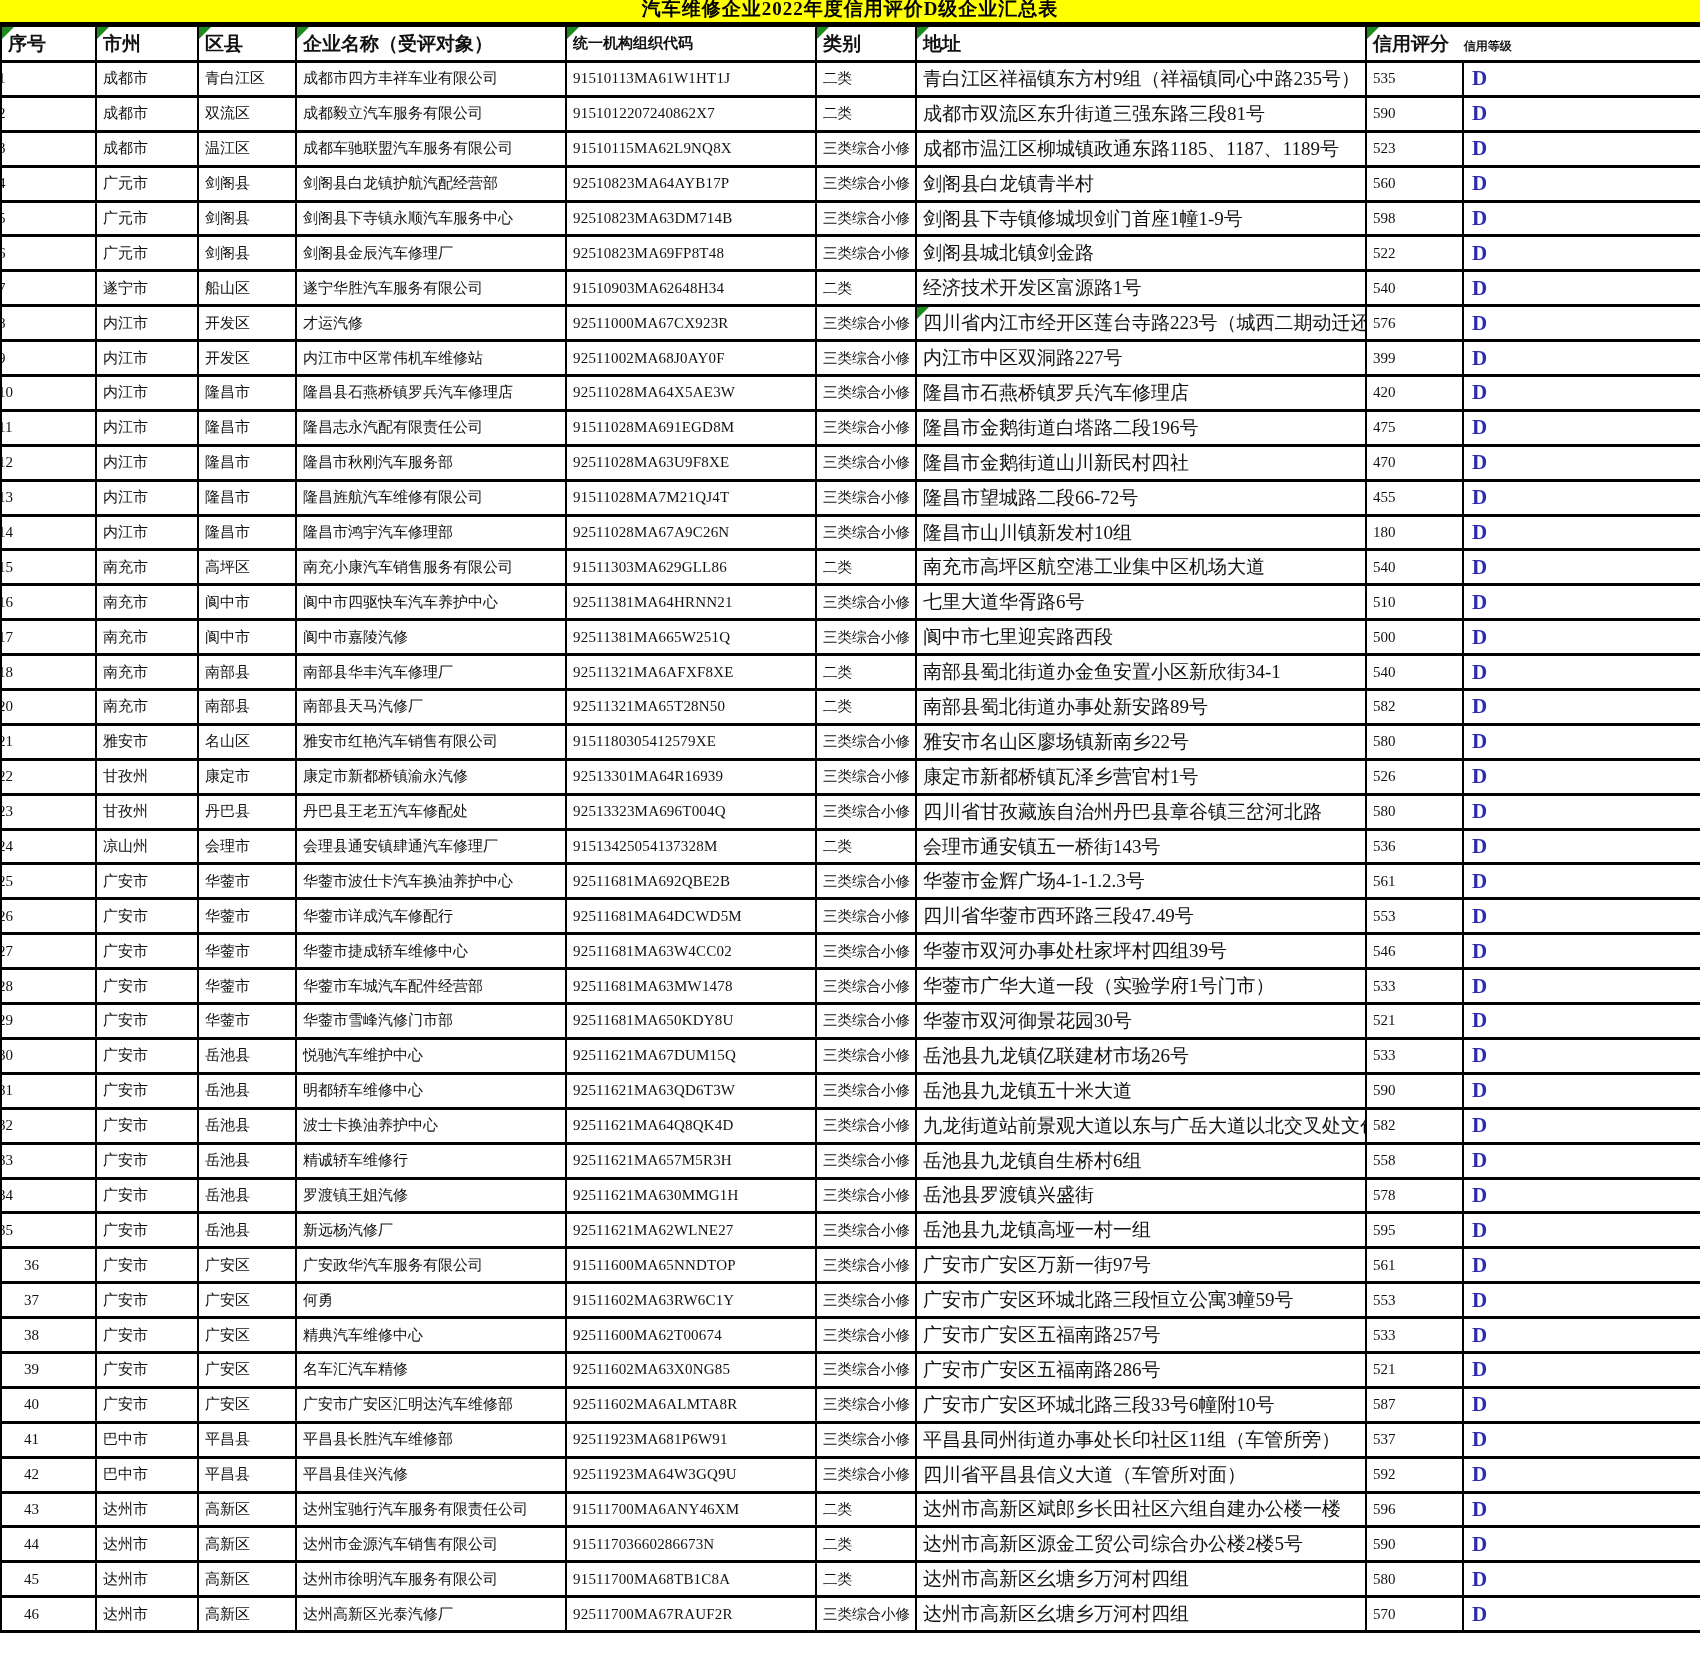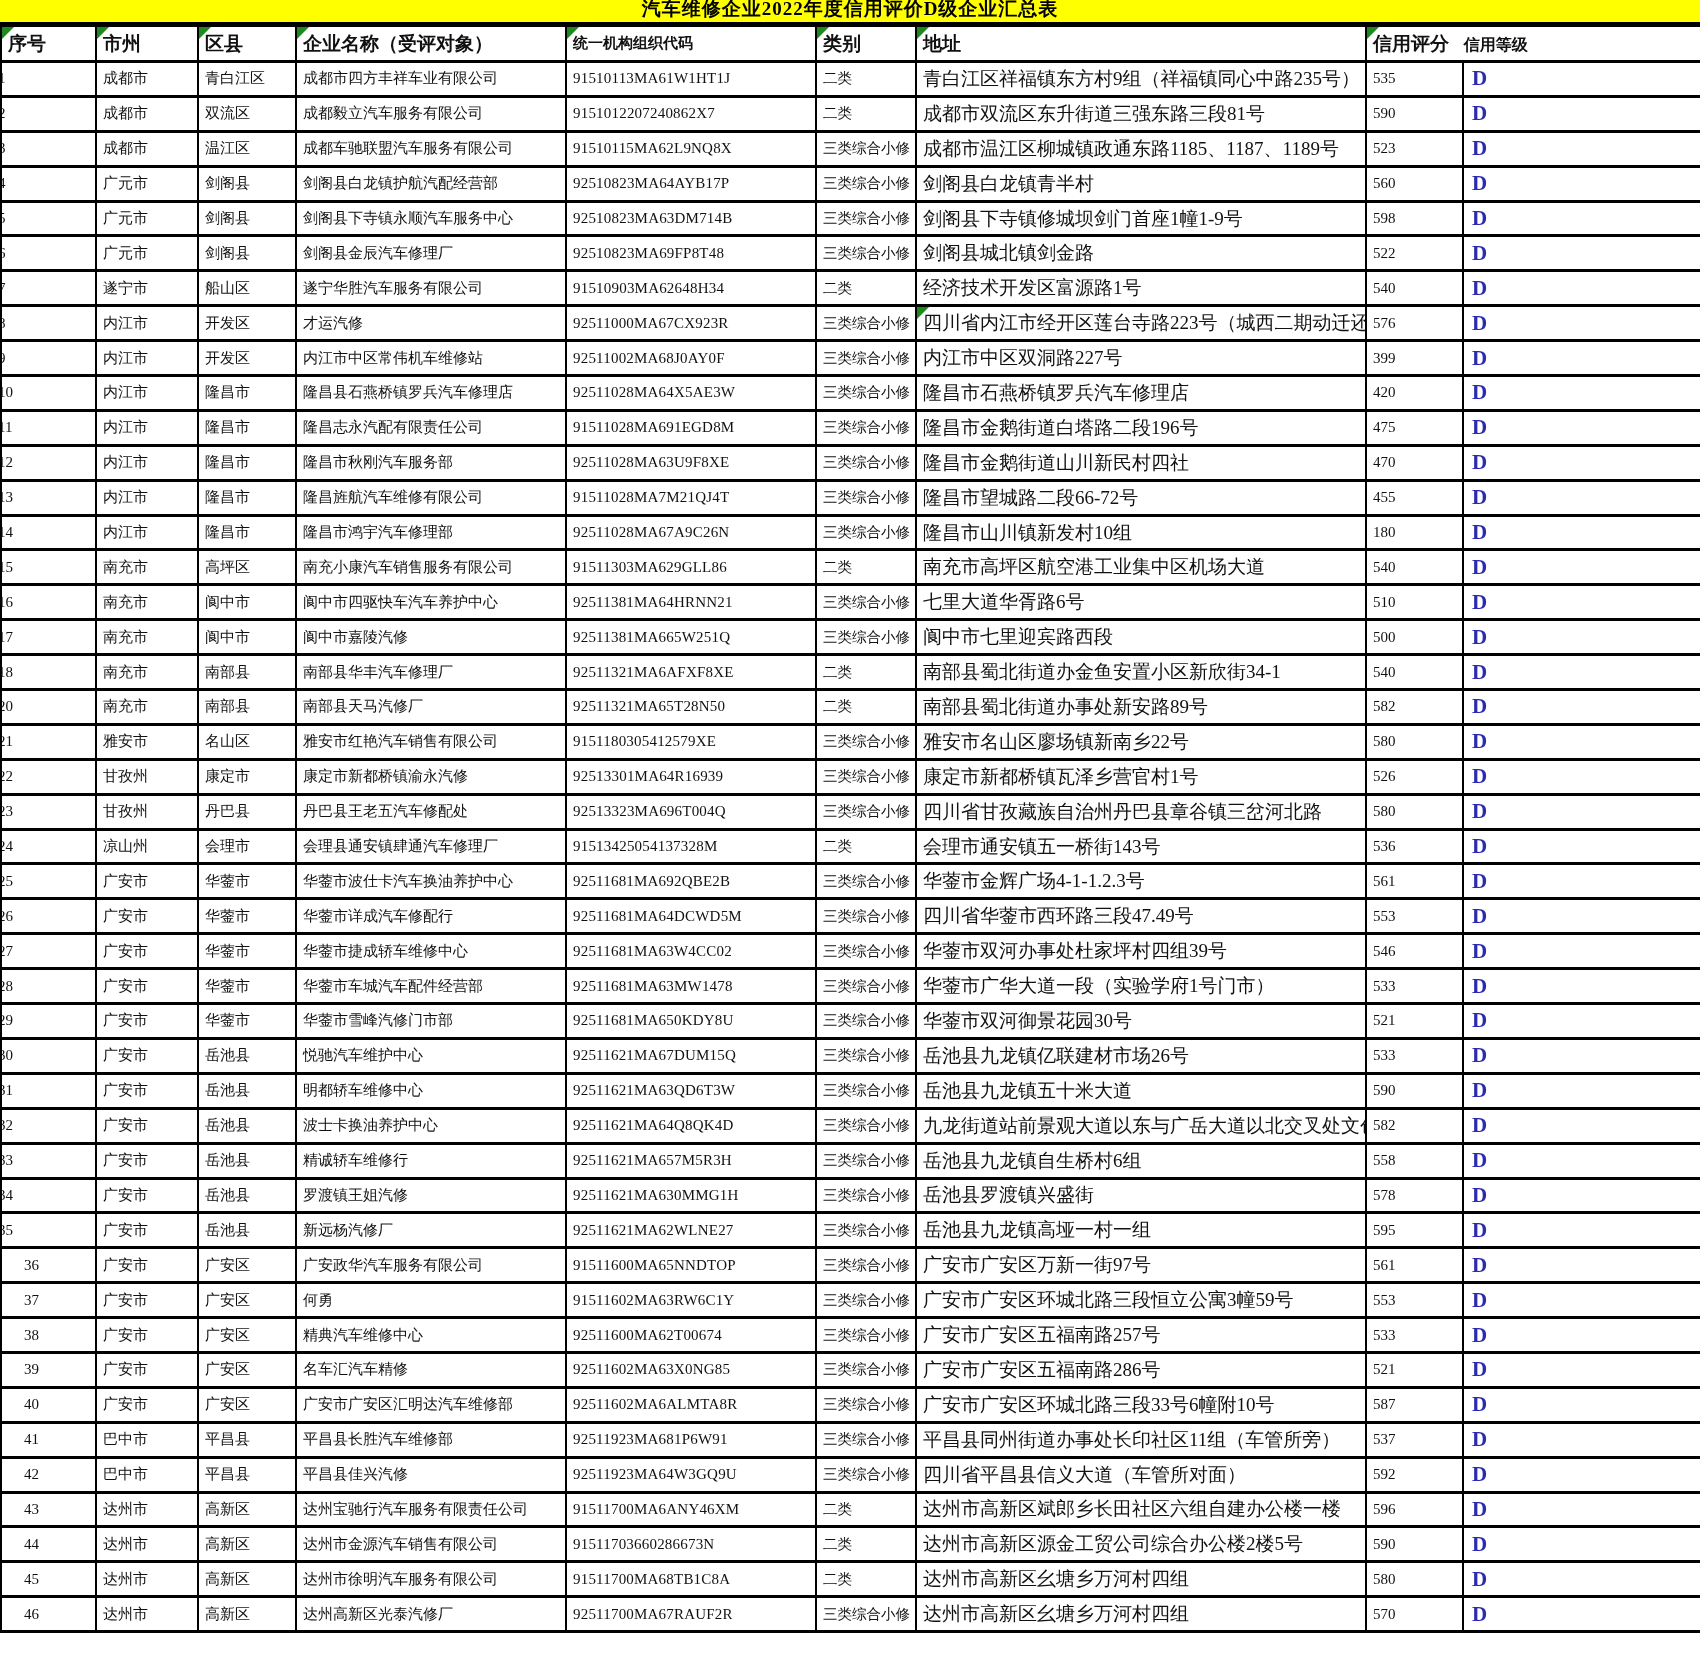--- a/index.html
+++ b/index.html
@@ -14,21 +14,21 @@
   th,td{
     box-sizing:border-box;overflow:hidden;white-space:nowrap;
     border-left:2px solid #000;border-right:2px solid #000;
     border-top:3px solid #000;border-bottom:3px solid #000;
     padding:0 0 0 6px;text-align:left;vertical-align:middle;
     position:relative;background:#fff;
   }
   thead th{height:36px;font-size:19px;font-weight:bold;}
   th.code-h{font-size:15px;}
   th.grade-h .big{font-size:19px;font-weight:bold;}
-  th.grade-h .small{font-size:16px;font-weight:bold;margin-left:10px;}
+  th.grade-h .small{font-size:12px;font-weight:bold;margin-left:10px;}
   tbody td{height:34.9px;font-size:15px;}
   tbody tr{height:34.9px;}
   td.c-no{padding-left:2px;}
   tr.sec1 td.c-no{text-indent:-6px;}   
   tr.sec2 td.c-no{padding-left:22px;}  
   td.c-code{font-size:15px;letter-spacing:0.2px;margin-left:41px;}
   td.c-cat{font-size:14.5px;}
   td.c-addr{font-size:19px;}
   td.c-score{font-size:15px;}
   td.c-grade{font-size:21px;font-weight:bold;color:#2b2bb0;padding-left:8px;}

